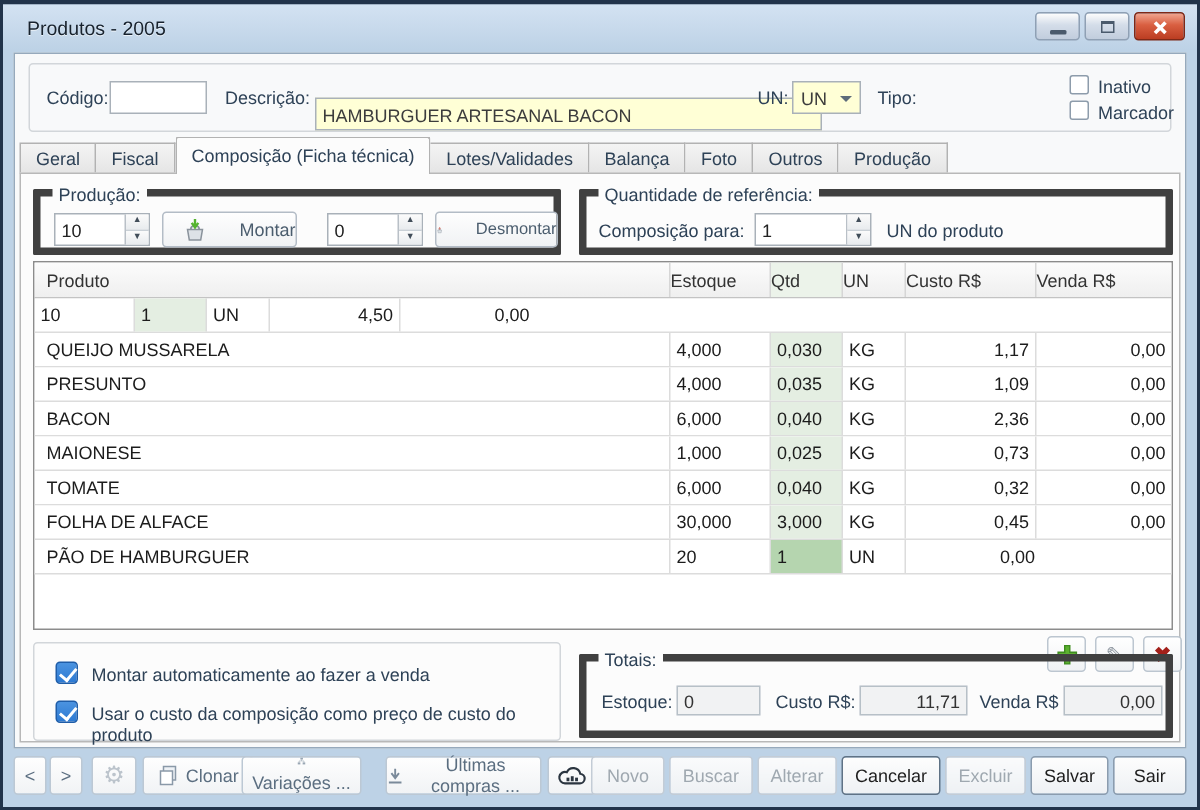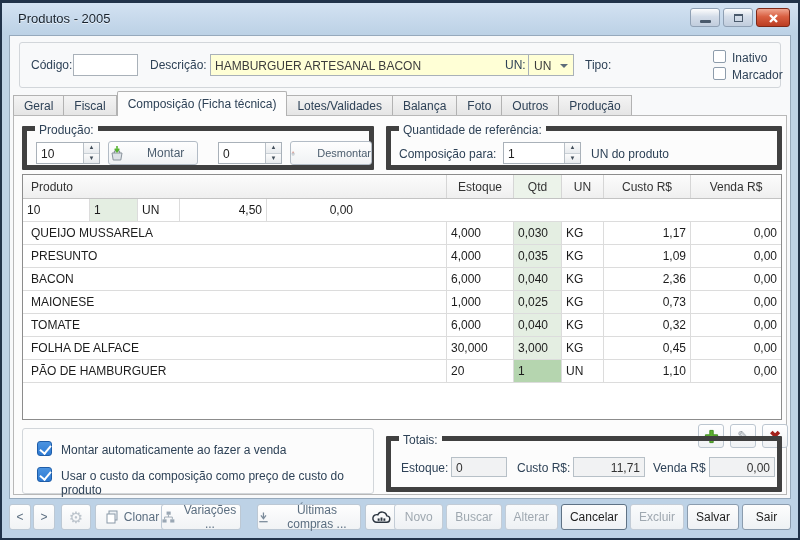--- a/index.html
+++ b/index.html
@@ -58,28 +58,28 @@
   
   .spin { position:absolute; height:22px; border:1px solid #a9b1b9; background:#fff; display:flex; }
   .spin-val { flex:1; font-size:12px; color:#222; padding:4px 0 0 4px; }
   .spin-btns { width:16px; border-left:1px solid #b9c0c7; display:flex; flex-direction:column; }
   .spin-up,.spin-dn { flex:1; font-size:6px; line-height:9px; text-align:center; color:#414d59;
                       background:linear-gradient(#fbfbfb,#e8ebee); cursor:pointer; }
   .spin-up { border-bottom:1px solid #c9d0d6; }
 
   .tbtn { position:absolute; height:24px; background:linear-gradient(#fefefe,#f0f2f4);
           border:1px solid #b3bcc6; border-radius:3px; font-size:12px; color:#4b5d6e;
-          display:flex; align-items:center; justify-content:flex-start; gap:22px; cursor:pointer; }
+          display:flex; align-items:center; justify-content:flex-end; gap:22px; cursor:pointer; }
 
   
   .grid { position:absolute; left:8px; top:58px; width:760px; height:246px;
           border:1px solid #8c8c8c; background:#fff; overflow:hidden; }
   .thead { display:flex; height:24px; background:linear-gradient(#fcfcfc,#efefef);
            border-bottom:1px solid #c3c3c3; }
-  .th { font-size:12px; color:#333; padding-top:5px; text-align:center;
+  .th { font-size:12px; color:#333; padding-top:5px; 
         border-right:1px solid #d6d6d6; }
   .trow { display:flex; height:23px; border-bottom:1px solid #dcdcdc; background:#fff; cursor:default; }
   .c { font-size:12px; color:#1c1c1c; padding:4px 4px 0 4px; border-right:1px solid #dcdcdc;
        white-space:nowrap; overflow:hidden; }
   .w-produto { width:424px; text-align:left; padding-left:8px; }
   .w-estoque { width:67px; }
   .w-qtd     { width:48px; }
   .w-un      { width:42px; }
   .w-custo   { width:87px; }
   .w-venda   { width:90px; border-right:0; }
@@ -142,21 +142,21 @@
       </div>
     </div>
   </div>
 
   <div class="client">
 
     <div class="hdrbox">
       <span class="lbl" style="left:11px;top:15px;">Código:</span>
       <div class="field" style="left:53px;top:11px;width:65px;"></div>
       <span class="lbl" style="left:130px;top:15px;">Descrição:</span>
-      <div class="field yellow" style="left:190px;top:11px;width:338px;">HAMBURGUER ARTESANAL BACON</div>
+      <div class="field yellow" style="left:190px;top:22px;width:338px;">HAMBURGUER ARTESANAL BACON</div>
       <span class="lbl" style="left:485px;top:15px;">UN:</span>
       <div class="combo" style="left:508px;top:11px;width:46px;">
         <span>UN</span>
         <span class="arr"></span>
       </div>
       <span class="lbl" style="left:565px;top:15px;">Tipo:</span>
       <span class="cb" style="left:693px;top:7px;"></span>
       <span class="cb-lbl" style="left:712px;top:8px;">Inativo</span>
       <span class="cb" style="left:693px;top:24px;"></span>
       <span class="cb-lbl" style="left:712px;top:25px;">Marcador</span>
@@ -285,21 +285,20 @@
     <div class="c w-qtd">3,000</div>
     <div class="c w-un">KG</div>
     <div class="c w-custo">0,45</div>
     <div class="c w-venda">0,00</div>
   </div>
             <div class="trow">
     <div class="c w-produto">PÃO DE HAMBURGUER</div>
     <div class="c w-estoque">20</div>
     <div class="c w-qtd sel">1</div>
     <div class="c w-un">UN</div>
-    <div class="c w-custo">1,10</div>
     <div class="c w-venda">0,00</div>
   </div>
           </div>
       </div>
 
       <div class="optbox">
         <span class="cb-on" style="left:14px;top:12px;"></span>
         <span class="cb-lbl" style="left:38px;top:14px;">Montar automaticamente ao fazer a venda</span>
         <span class="cb-on" style="left:14px;top:38px;"></span>
         <span class="cb-lbl" style="left:38px;top:40px;">Usar o custo da composição como preço de custo do produto</span>
@@ -340,21 +339,21 @@
     <button class="nbtn" style="left:52px;width:30px;">
         <span class="icon-gear">⚙</span>
       </button>
     <button class="nbtn" style="left:86px;width:74px;">
       <svg width="14" height="14" viewBox="0 0 14 14">
           <rect x="4" y="1" width="8" height="9" fill="#eef2f6" stroke="#8a99a8"></rect>
           <rect x="2" y="4" width="8" height="9" fill="#fff" stroke="#8a99a8"></rect>
         </svg>
       <span>Clonar</span>
     </button>
-    <button class="nbtn" style="left:152px;width:80px;">
+    <button class="nbtn" style="left:152px;width:80px;flex-direction:column;">
       <svg width="14" height="13" viewBox="0 0 14 13">
           <rect x="5" y="0" width="4.5" height="3.5" fill="#9aa7b4"></rect>
           <rect x="0.5" y="8.5" width="4.5" height="3.5" fill="#9aa7b4"></rect>
           <rect x="9" y="8.5" width="4.5" height="3.5" fill="#9aa7b4"></rect>
           <path d="M7 3.5 v2.5 M2.8 8.5 v-2.5 h8.5 v2.5" fill="none" stroke="#9aa7b4"></path>
         </svg>
       <span>Variações ...</span>
     </button>
     <button class="nbtn" style="left:248px;width:104px;">
       <svg width="13" height="13" viewBox="0 0 13 13">

